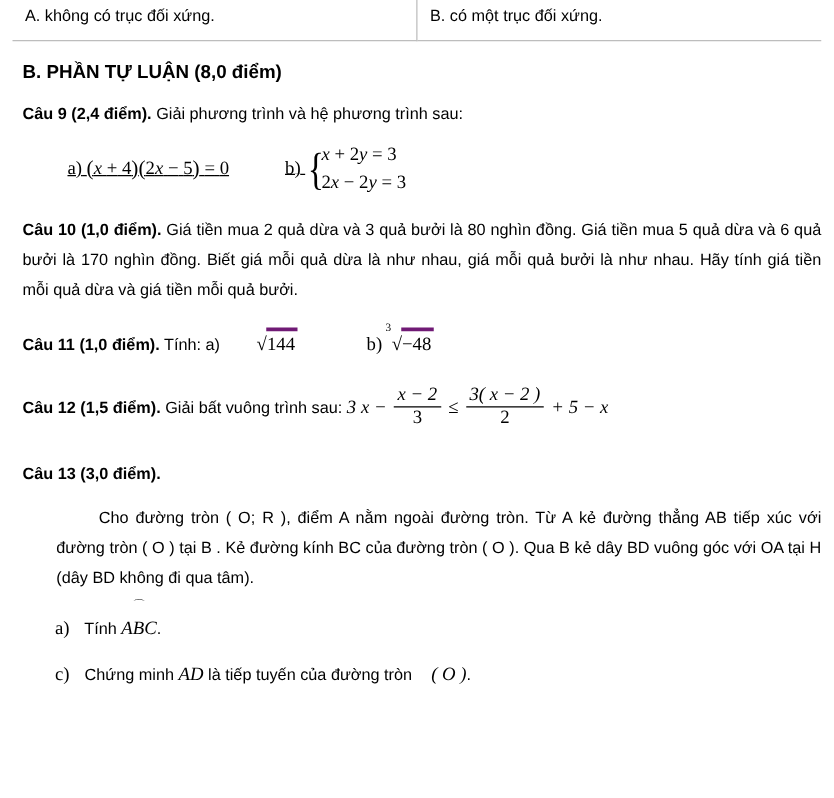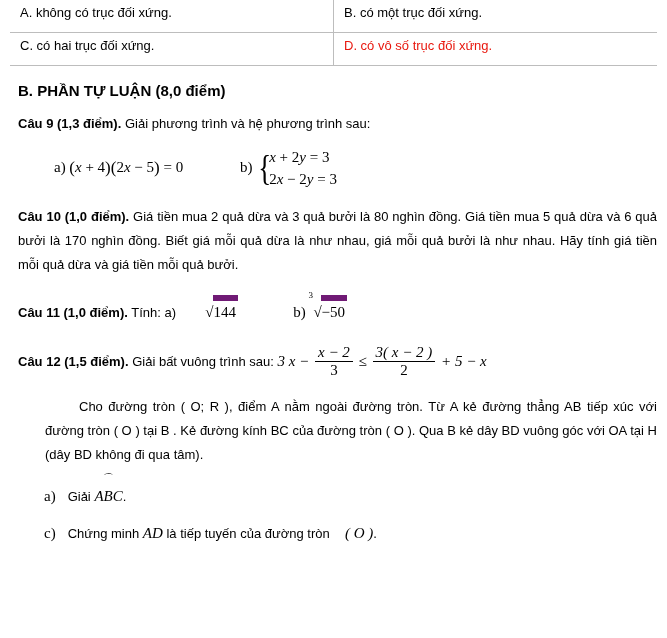--- a/index.html
+++ b/index.html
@@ -135,21 +135,21 @@
 
   
   .sqrt {
     display: inline-block;
     position: relative;
     font-family: "Liberation Serif", serif;
     font-size: 15px;
   }
   .sqrt .sign { font-style: normal; }
   .sqrt .rad {
-    border-top: 6px solid #701a75;
+    border-top: 3px solid #701a75;
     padding: 0 2px 0 1px;
     margin-left: -1px;
     display: inline-block;
     font-style: normal;
   }
   .sqrt .idx {
     position: absolute;
     left: -1px;
     top: -6px;
     font-size: 9px;
@@ -174,56 +174,49 @@
     text-align: center;
     font-size: 11px;
     font-style: normal;
     line-height: 1;
   }
   .ab-row {
     margin: 12px 0 0 44px;
     font-size: 13px;
     display: flex;
     align-items: center;
-    gap: 16px;
+    gap: 4px;
+    text-decoration: underline;
   }
   .ab-row .slotA { width: 170px; }
   .ab-row .slotB { }
   .nowrap { white-space: nowrap; }
 </style>
 </head>
 <body>
 
 <div class="page">
 
   <table class="mc-table">
     <tbody>
       <tr>
         <td class="left">
           <span>A. không có trục đối xứng.</span>
         </td>
         <td class="right">
           <span>B. có một trục đối xứng.</span>
         </td>
       </tr>
-      <tr>
-        <td class="left">
-          <span>C. có hai trục đối xứng.</span>
-        </td>
-        <td class="right">
-          <span class="opt-red" style="color: rgb(232, 23, 14);">D. có vô số trục đối xứng.</span>
-        </td>
-      </tr>
     </tbody>
   </table>
 
   <div class="sect-title">B. PHẦN TỰ LUẬN (8,0 điểm)</div>
 
   <div class="q">
-    <span class="q-label">Câu 9 (1,3 điểm).</span>
+    <span class="q-label">Câu 9 (2,4 điểm).</span>
     <span class="q-body">Giải phương trình và hệ phương trình sau:</span>
   </div>
 
   <div class="ab-row">
     <span class="slotA">
       <span class="mathn">a)</span>
       <span class="math nowrap">
         <span class="paren">(</span><span>x</span> <span class="up">+</span> <span class="up">4</span><span class="paren">)</span><span class="paren">(</span><span class="up">2</span><span>x</span> <span class="up">−</span> <span class="up">5</span><span class="paren">)</span> <span class="up">=</span> <span class="up">0</span>
       </span>
     </span>
@@ -249,21 +242,21 @@
   <div class="q" style="margin-top:18px;">
     <span class="q-label">Câu 11 (1,0 điểm).</span>
     <span class="q-body">Tính: a)</span>
     <span style="display:inline-block;width:22px;"></span>
     <span class="sqrt">
       <span class="sign">√</span><span class="rad">144</span>
     </span>
     <span style="display:inline-block;width:48px;"></span>
     <span class="mathn">b)</span>
     <span class="sqrt cube">
-      <span class="idx">3</span><span class="sign">√</span><span class="rad">−50</span>
+      <span class="idx">3</span><span class="sign">√</span><span class="rad">−48</span>
     </span>
   </div>
 
   <div class="q" style="margin-top:22px;">
     <span class="q-label">Câu 12 (1,5 điểm).</span>
     <span class="q-body">Giải bất vuông trình sau:</span>
     <span class="math">
       <span>3 x −</span>
       <span class="frac">
         <span class="num math">x − 2</span>
@@ -271,27 +264,30 @@
       </span>
       <span class="up">≤</span>
       <span class="frac">
         <span class="num math">3( x − 2 )</span>
         <span class="den mathn">2</span>
       </span>
       <span>+ 5 − x</span>
     </span>
   </div>
 
+  <div class="q" style="margin-top:24px;">
+    <span class="q-label">Câu 13 (3,0 điểm).</span>
+  </div>
 
   <div class="para indent" style="margin-top:14px;">Cho đường tròn ( O; R ), điểm A nằm ngoài đường tròn. Từ A kẻ đường thẳng AB tiếp xúc với đường tròn ( O ) tại B . Kẻ đường kính BC của đường tròn ( O ). Qua B kẻ dây BD vuông góc với OA tại H (dây BD không đi qua tâm).</div>
 
   <div class="sub-list">
     <div class="sub-item">
       <span class="sub-marker mathn">a)</span>
-      <span>Giải</span>
+      <span>Tính</span>
       <span class="arc">
         <span class="cap">⌒</span><span>ABC</span>
       </span><span>.</span>
     </div>
     <div class="sub-item">
       <span class="sub-marker mathn">c)</span>
       <span>Chứng minh</span>
       <span class="math">AD</span>
       <span>là tiếp tuyến của đường tròn</span>
       <span style="display:inline-block;width:8px;"></span>

